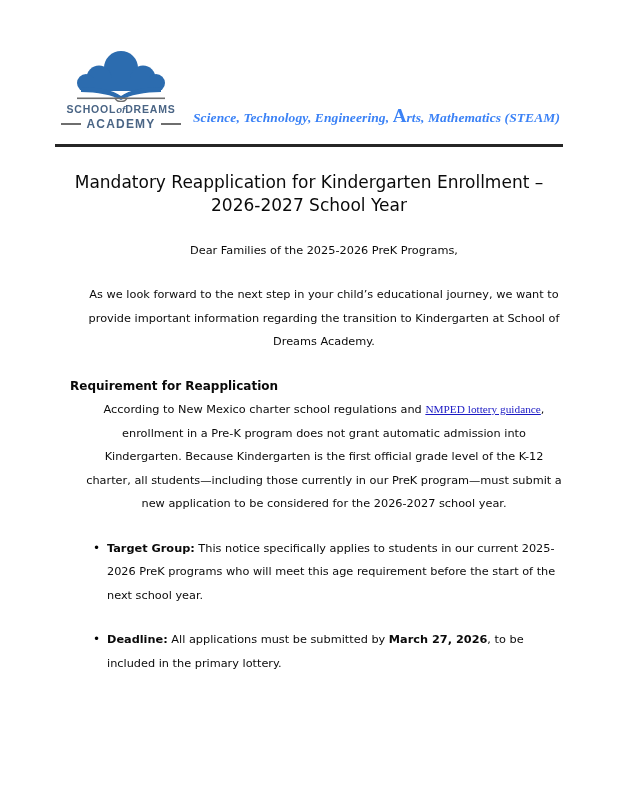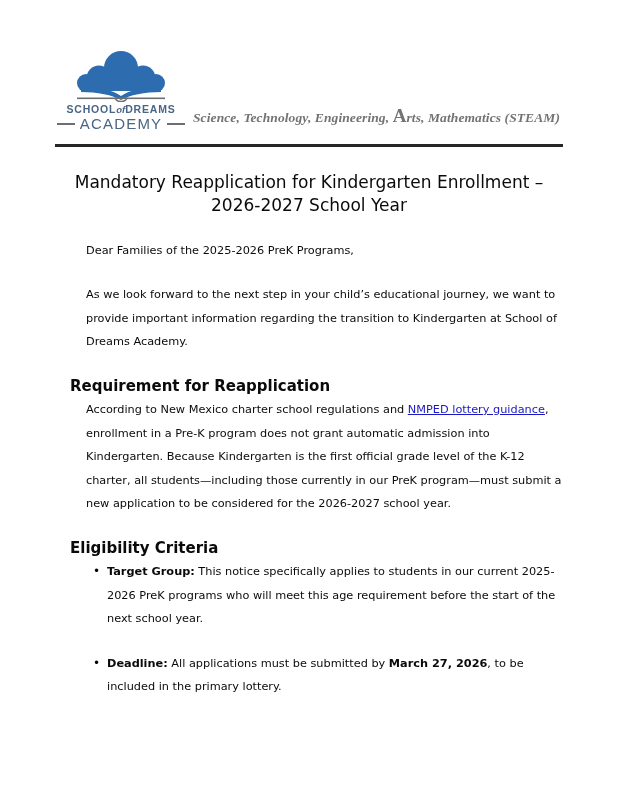--- a/index.html
+++ b/index.html
@@ -76,38 +76,38 @@
     gap: 5px;
     margin-top: 2px;
   }
   .logo-rule {
     height: 1.5px;
     width: 20px;
     background: #6E6E6E;
   }
   .logo-line2 {
     font-family: "Liberation Sans", sans-serif;
-    font-size: 15px;
-    font-weight: normal;
+    font-size: 12px;
+    font-weight: bold;
     letter-spacing: 1.2px;
     color: #4A6585;
     white-space: nowrap;
     line-height: 12px;
   }
 
   .tagline {
     flex: 1 1 auto;
     align-self: flex-end;
     padding-bottom: 18px;
     padding-left: 6px;
     font-family: "Liberation Serif", serif;
     font-style: italic;
     font-weight: bold;
     font-size: 13.5px;
-    color: #737373;
+    color: #3b82f6;
     white-space: nowrap;
     letter-spacing: 0.1px;
   }
   .tagline .big-a {
     font-size: 19px;
     font-style: normal;
     font-weight: bold;
     line-height: 0;
   }
 
@@ -130,24 +130,25 @@
   .doc-title {
     text-align: center;
     font-size: 17px;
     line-height: 23.5px;
     margin: 0 0 21px 0;
     padding-right: 14px;
   }
 
   p.para {
     margin: 0 0 21px 16px;
+    text-align: center;
   }
 
   h3.section {
-    font-size: 15px;
+    font-size: 12px;
     line-height: 23.5px;
     font-weight: bold;
     margin: 0;
     padding: 0;
   }
 
   .section-gap { height: 21px; }
 
   ul.bullets {
     list-style: none;
@@ -168,20 +169,21 @@
     font-size: 12px;
     line-height: 23.5px;
     color: #000;
   }
 
   b, strong { font-weight: bold; }
 
   a.doclink {
     color: #1A19C4;
     text-decoration: underline;
+    font-family: Liberation Serif, serif;
   }
 </style>
 </head>
 <body>
 
 <div class="page">
 
   <div class="header">
 
     <div class="logo-block">
@@ -227,21 +229,20 @@
 
     <div class="doc-title">Mandatory Reapplication for Kindergarten Enrollment – 2026-2027 School Year</div>
 
     <p class="para">Dear Families of the 2025-2026 PreK Programs,</p>
 
     <p class="para">As we look forward to the next step in your child’s educational journey, we want to provide important information regarding the transition to Kindergarten at School of Dreams Academy.</p>
 
     <h3 class="section">Requirement for Reapplication</h3>
     <p class="para"><span>According to New Mexico charter school regulations and </span><a class="doclink" href="#">NMPED lottery guidance</a><span>, enrollment in a Pre-K program does not grant automatic admission into Kindergarten. Because Kindergarten is the first official grade level of the K-12 charter, all students—including those currently in our PreK program—must submit a new application to be considered for the 2026-2027 school year.</span></p>
 
-    <h3 class="section">Eligibility Criteria</h3>
     <ul class="bullets">
       <li>
         <b>Target Group:</b><span> This notice specifically applies to students in our current 2025-2026 PreK programs who will meet this age requirement before the start of the next school year.</span>
       </li>
     </ul>
 
     <div class="section-gap"></div>
 
     <ul class="bullets">
       <li>

